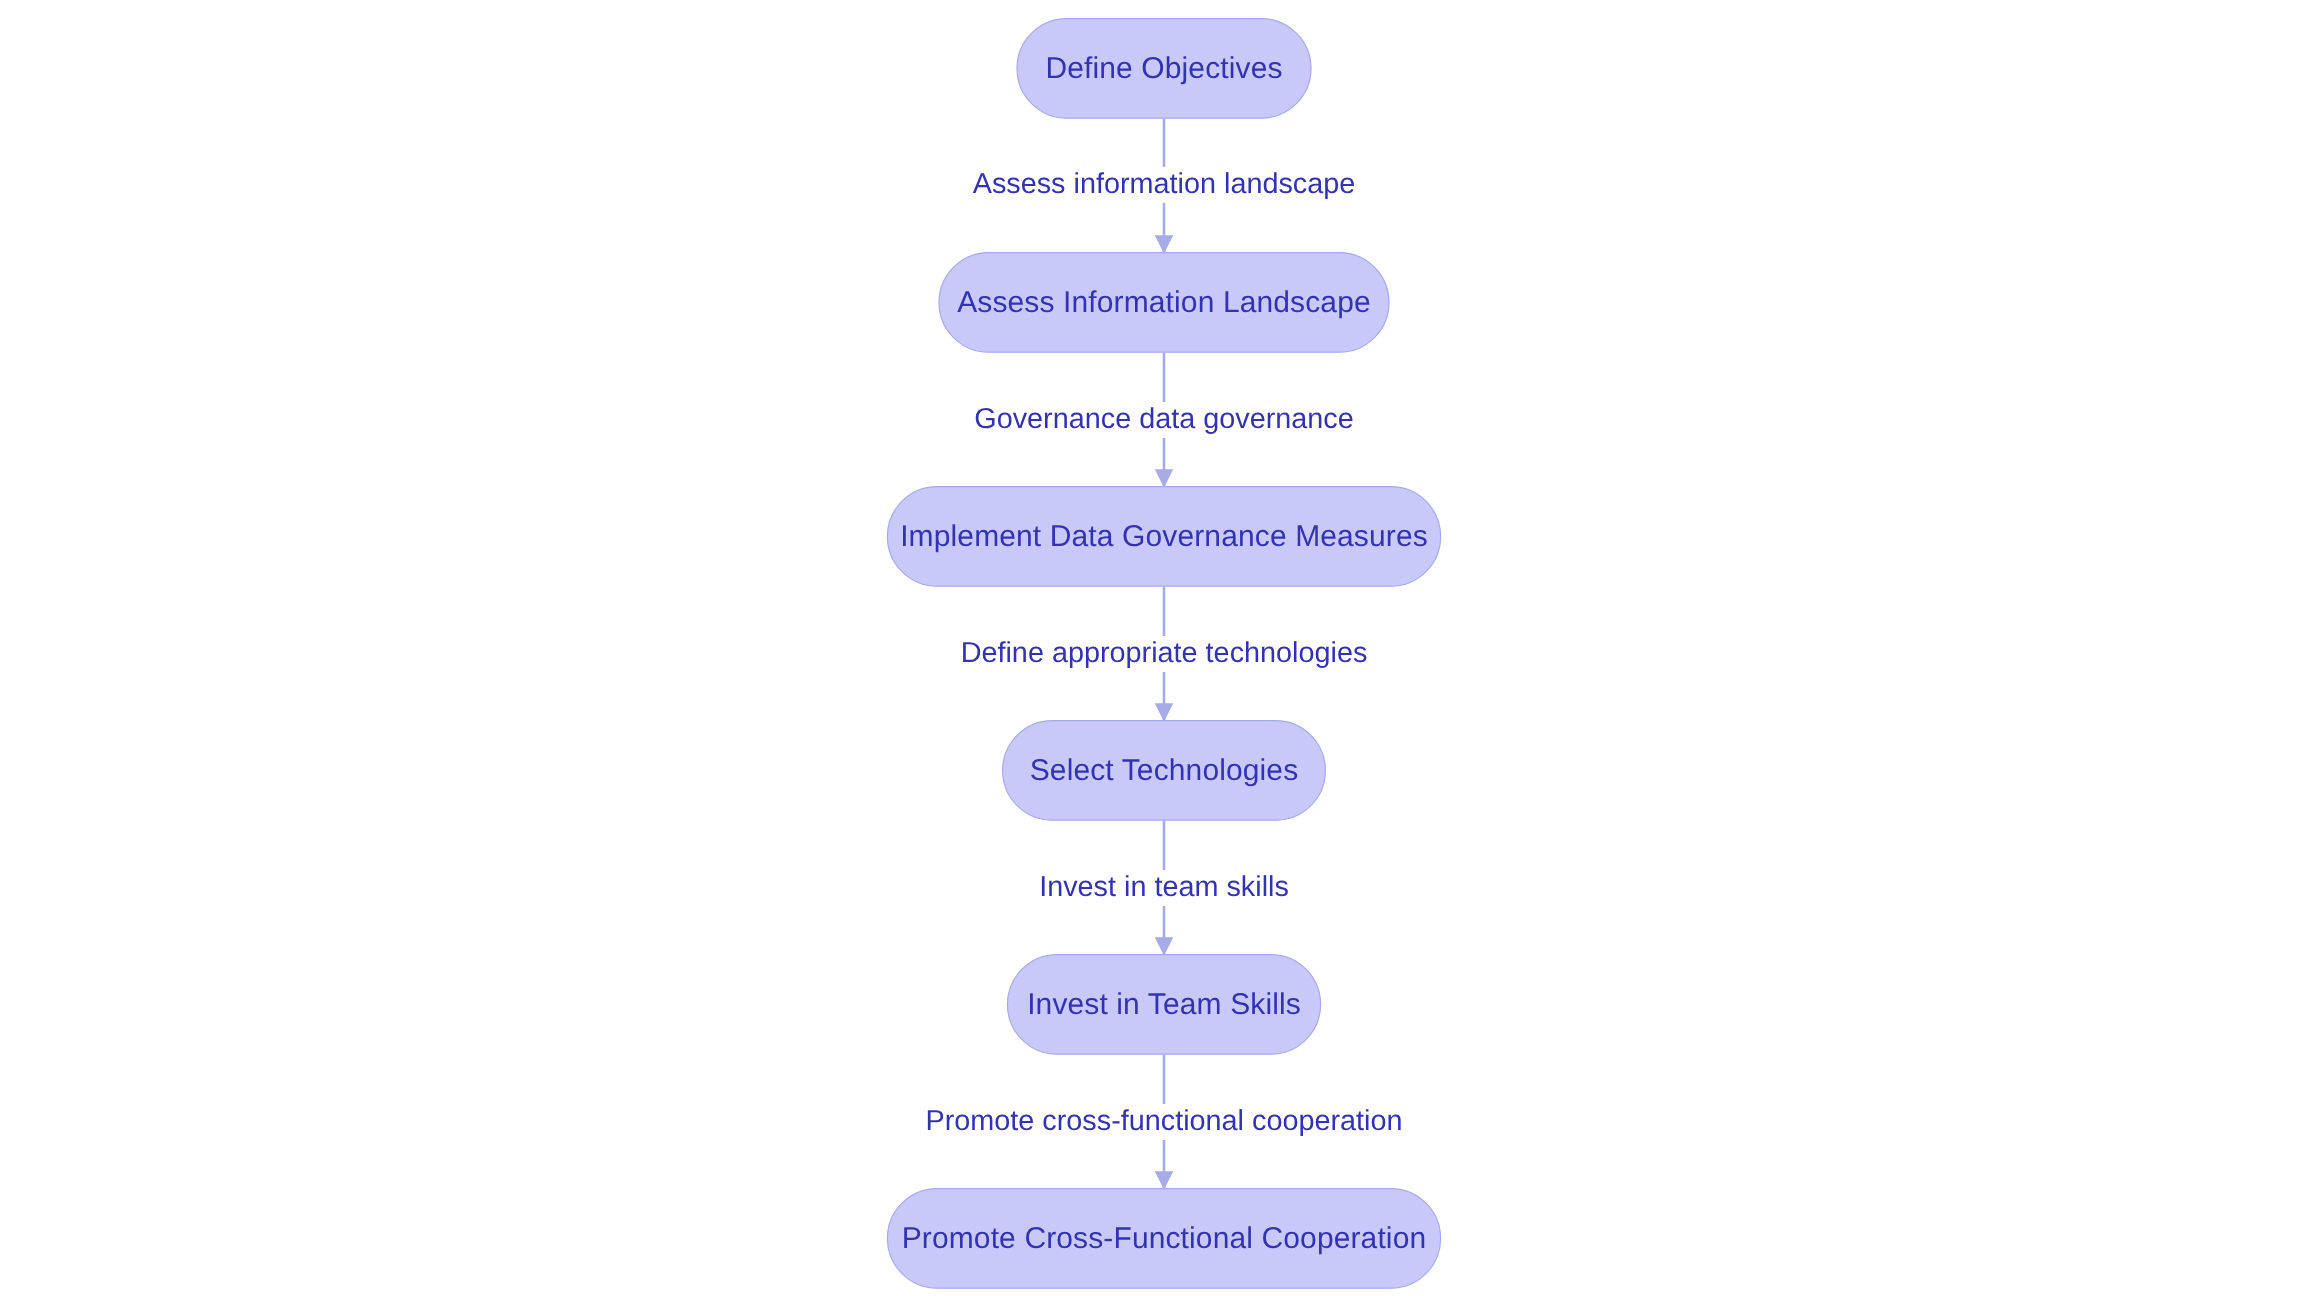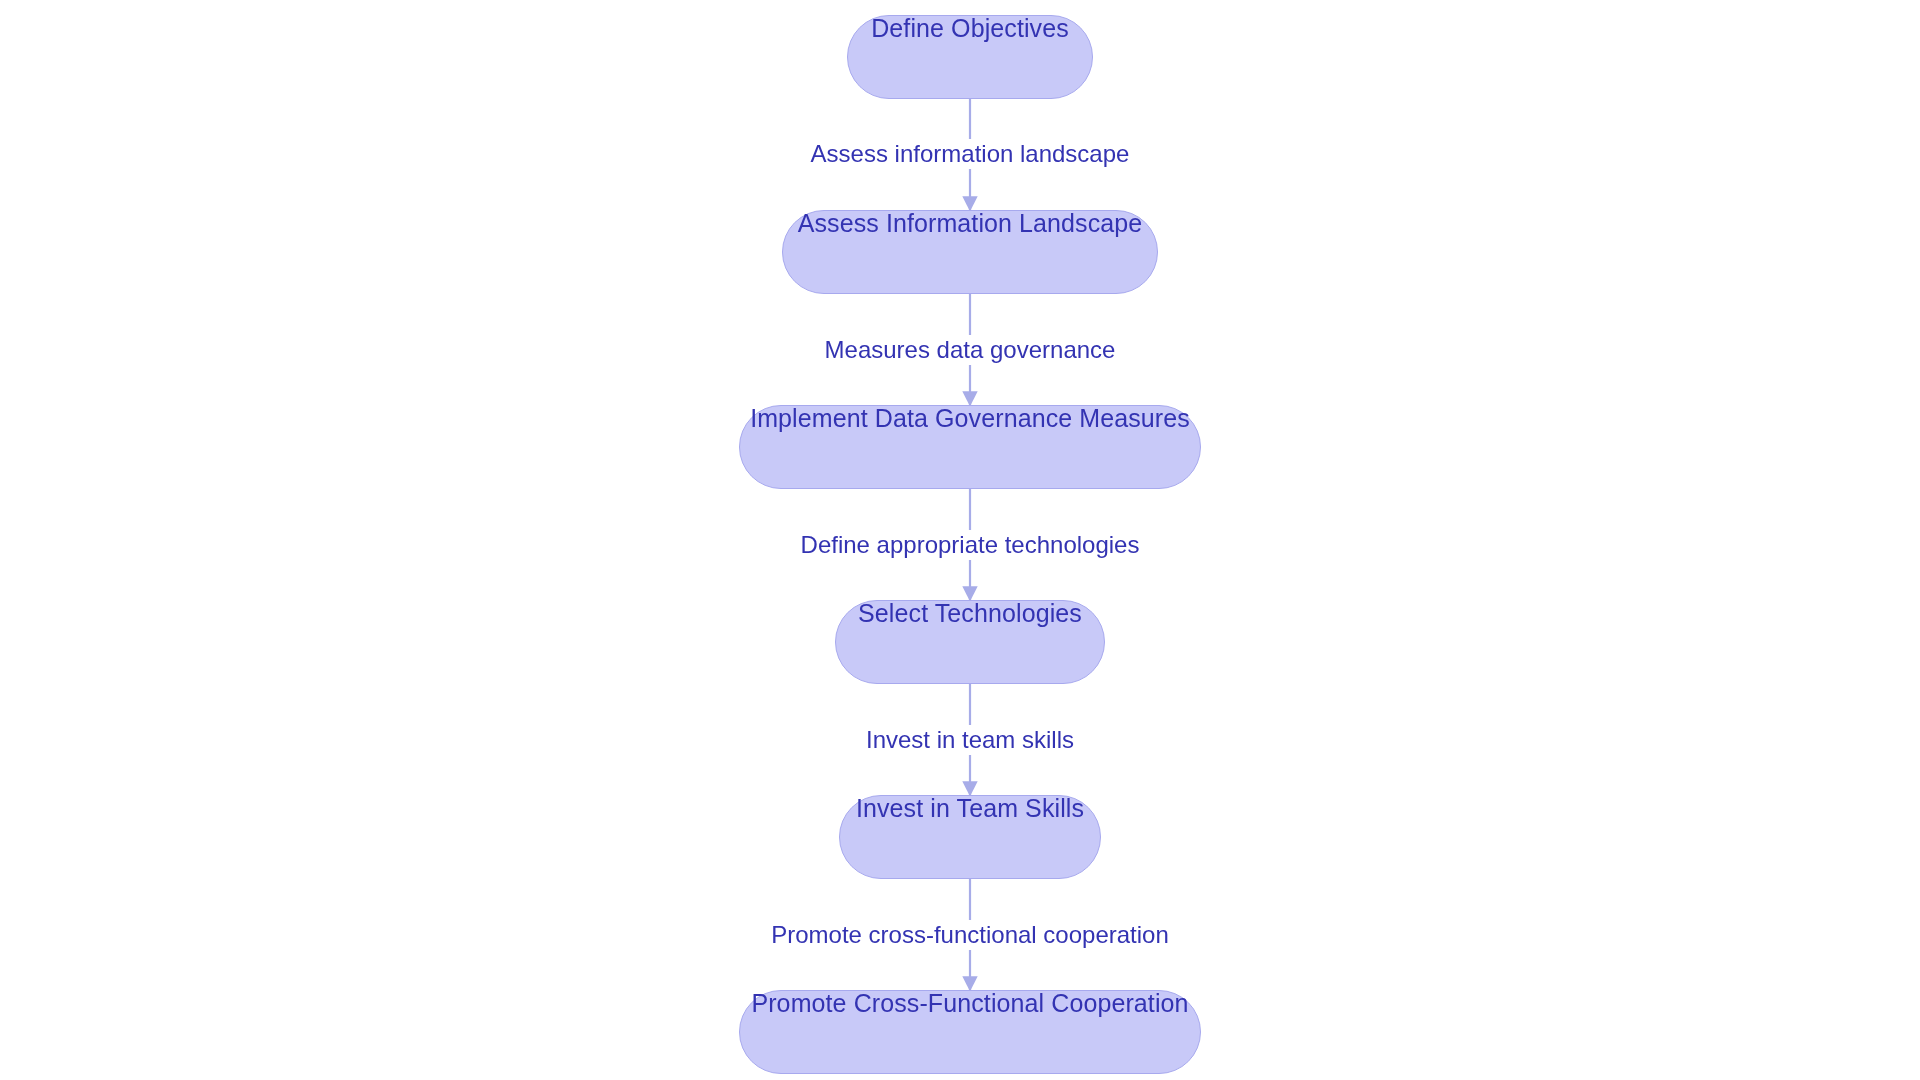--- a/index.html
+++ b/index.html
@@ -30,20 +30,21 @@
     position: absolute;
     left: 0;
     top: 0;
     width: 1920px;
     height: 1080px;
   }
   .node {
     position: absolute;
     box-sizing: border-box;
     display: flex;
+    align-items: center;
     justify-content: center;
     background: #C8C9F8;
     border: 1.4px solid #A7A9EE;
     border-radius: 9999px;
     color: #3333B2;
     font-size: 25px;
     font-weight: 400;
     letter-spacing: 0.1px;
     white-space: nowrap;
     transform: translateX(-50%);
@@ -80,21 +81,21 @@
         <line x1="970" y1="99" x2="970" y2="210" stroke="#A7ACE8" stroke-width="2.2" marker-end="url(#arrow-head)"></line>
         <line x1="970" y1="294" x2="970" y2="405" stroke="#A7ACE8" stroke-width="2.2" marker-end="url(#arrow-head)"></line>
         <line x1="970" y1="489" x2="970" y2="600" stroke="#A7ACE8" stroke-width="2.2" marker-end="url(#arrow-head)"></line>
         <line x1="970" y1="684" x2="970" y2="795" stroke="#A7ACE8" stroke-width="2.2" marker-end="url(#arrow-head)"></line>
         <line x1="970" y1="879" x2="970" y2="990" stroke="#A7ACE8" stroke-width="2.2" marker-end="url(#arrow-head)"></line>
       </g>
   </svg>
 
   <div id="node-layer">
       <div class="edge-label" style="left: 970px; top: 154px;">Assess information landscape</div>
-      <div class="edge-label" style="left: 970px; top: 350px;">Measures data governance</div>
+      <div class="edge-label" style="left: 970px; top: 350px;">Governance data governance</div>
       <div class="edge-label" style="left: 970px; top: 545px;">Define appropriate technologies</div>
       <div class="edge-label" style="left: 970px; top: 740px;">Invest in team skills</div>
       <div class="edge-label" style="left: 970px; top: 935px;">Promote cross-functional cooperation</div>
       <div class="node" style="left: 970px; top: 15px; width: 246px; height: 84px;">
         <span class="node-label">Define Objectives</span>
       </div>
       <div class="node" style="left: 970px; top: 210px; width: 376px; height: 84px;">
         <span class="node-label">Assess Information Landscape</span>
       </div>
       <div class="node" style="left: 970px; top: 600px; width: 270px; height: 84px;">

